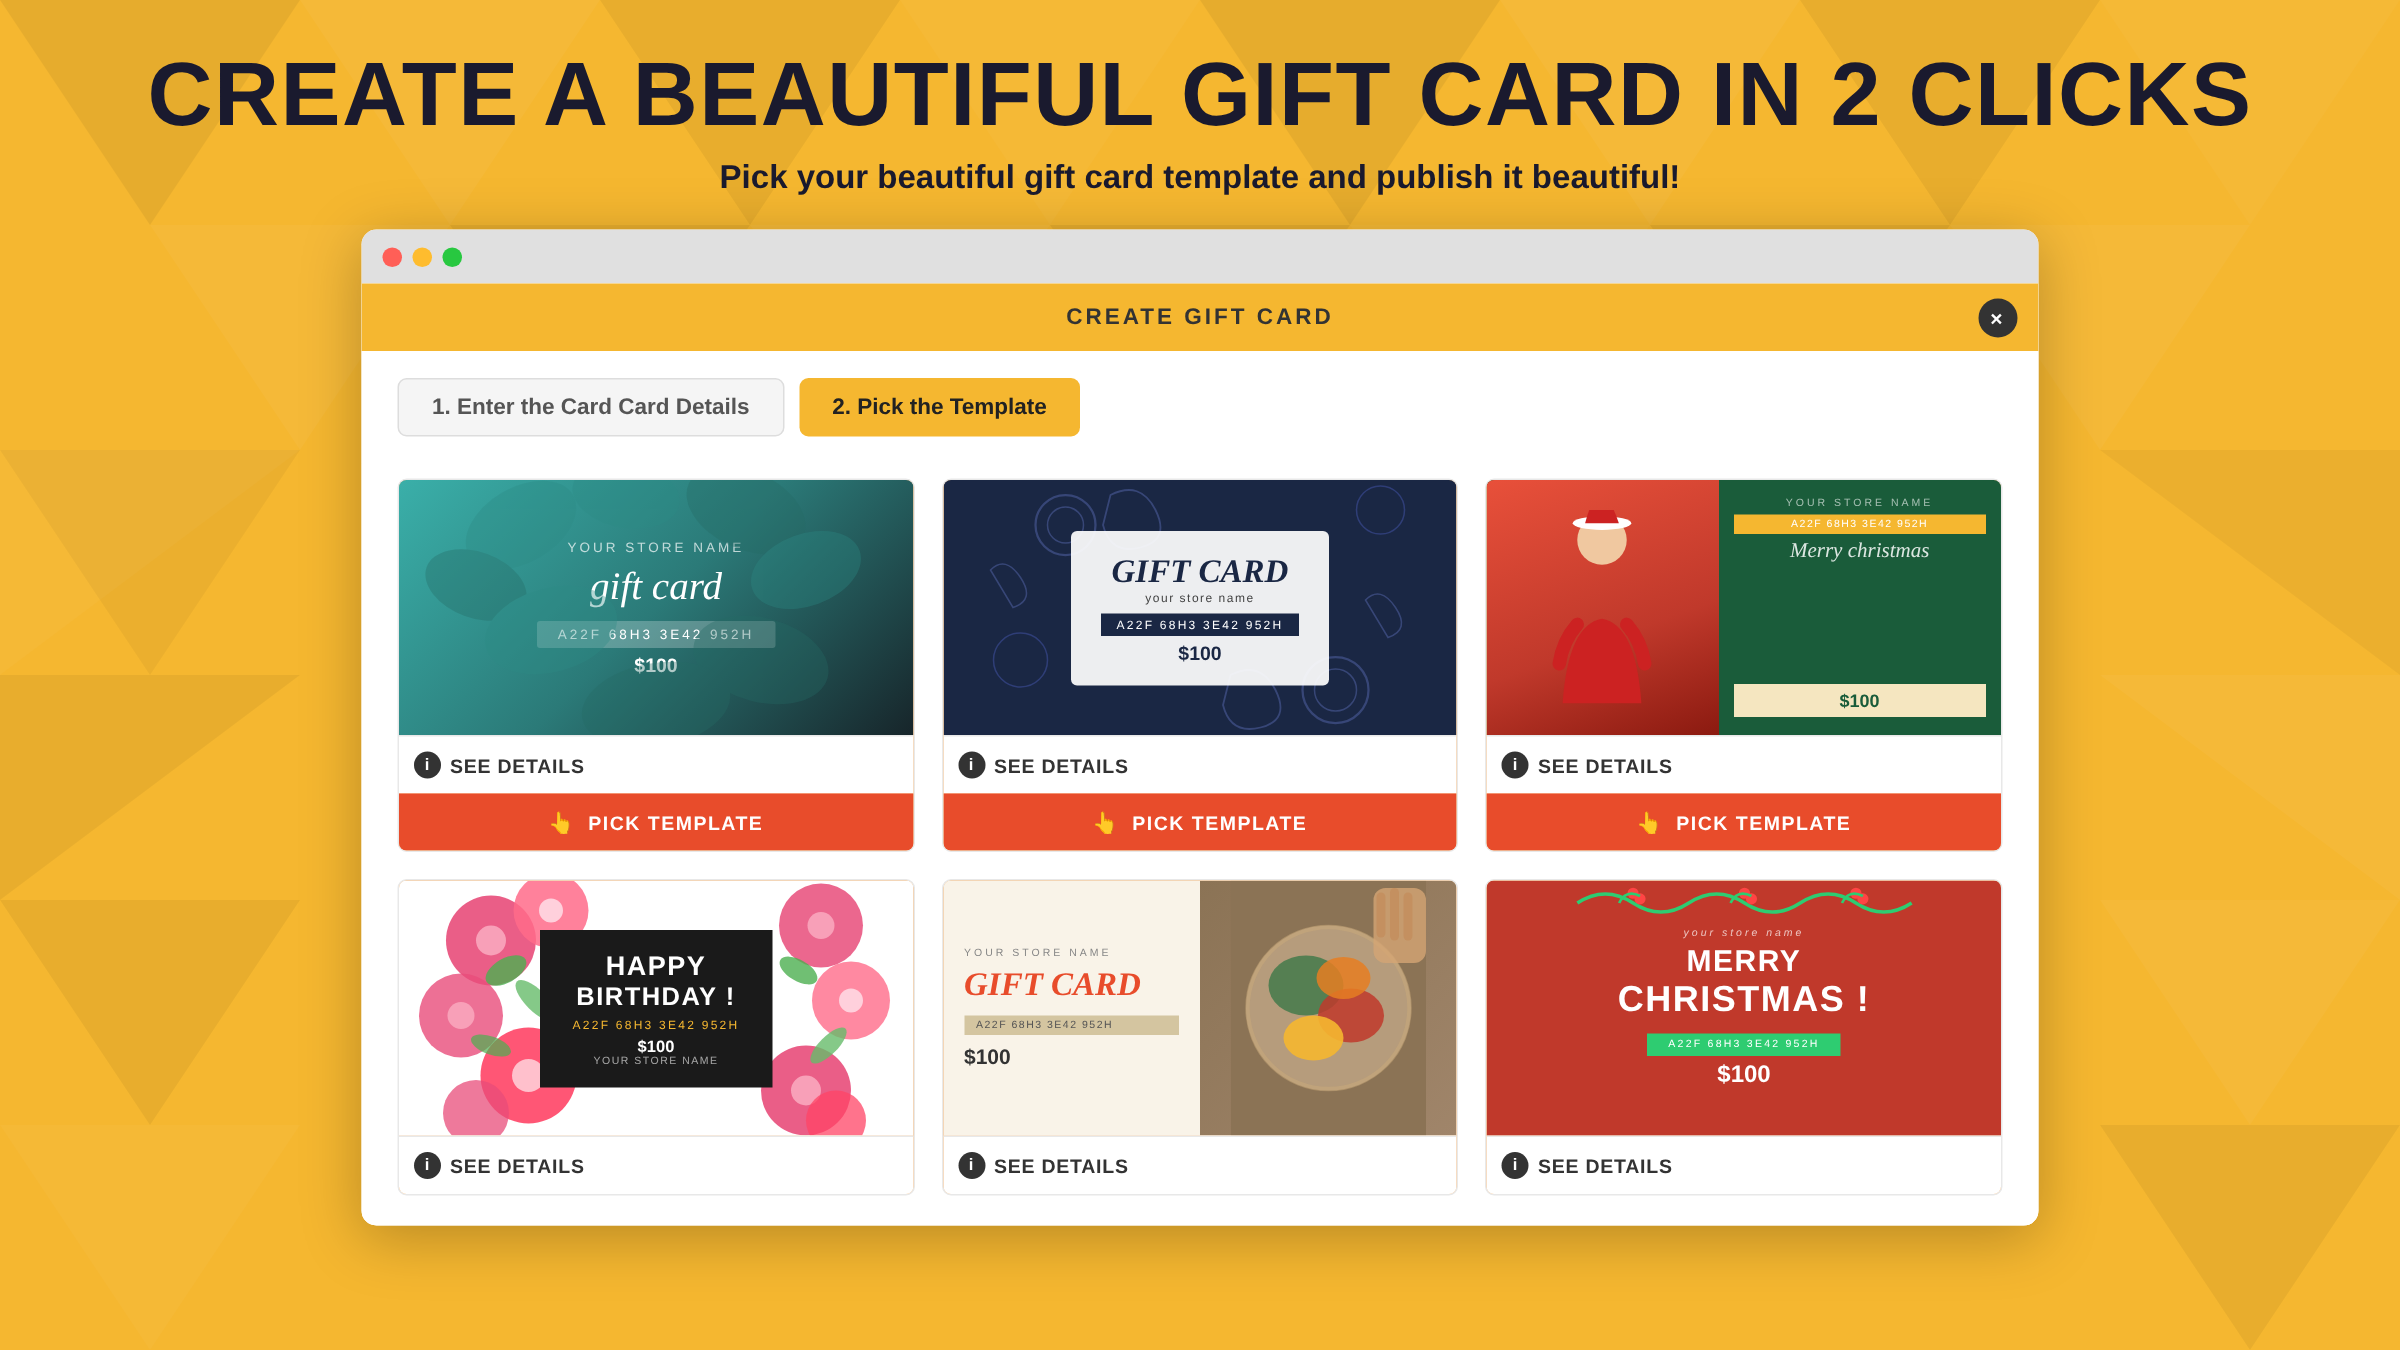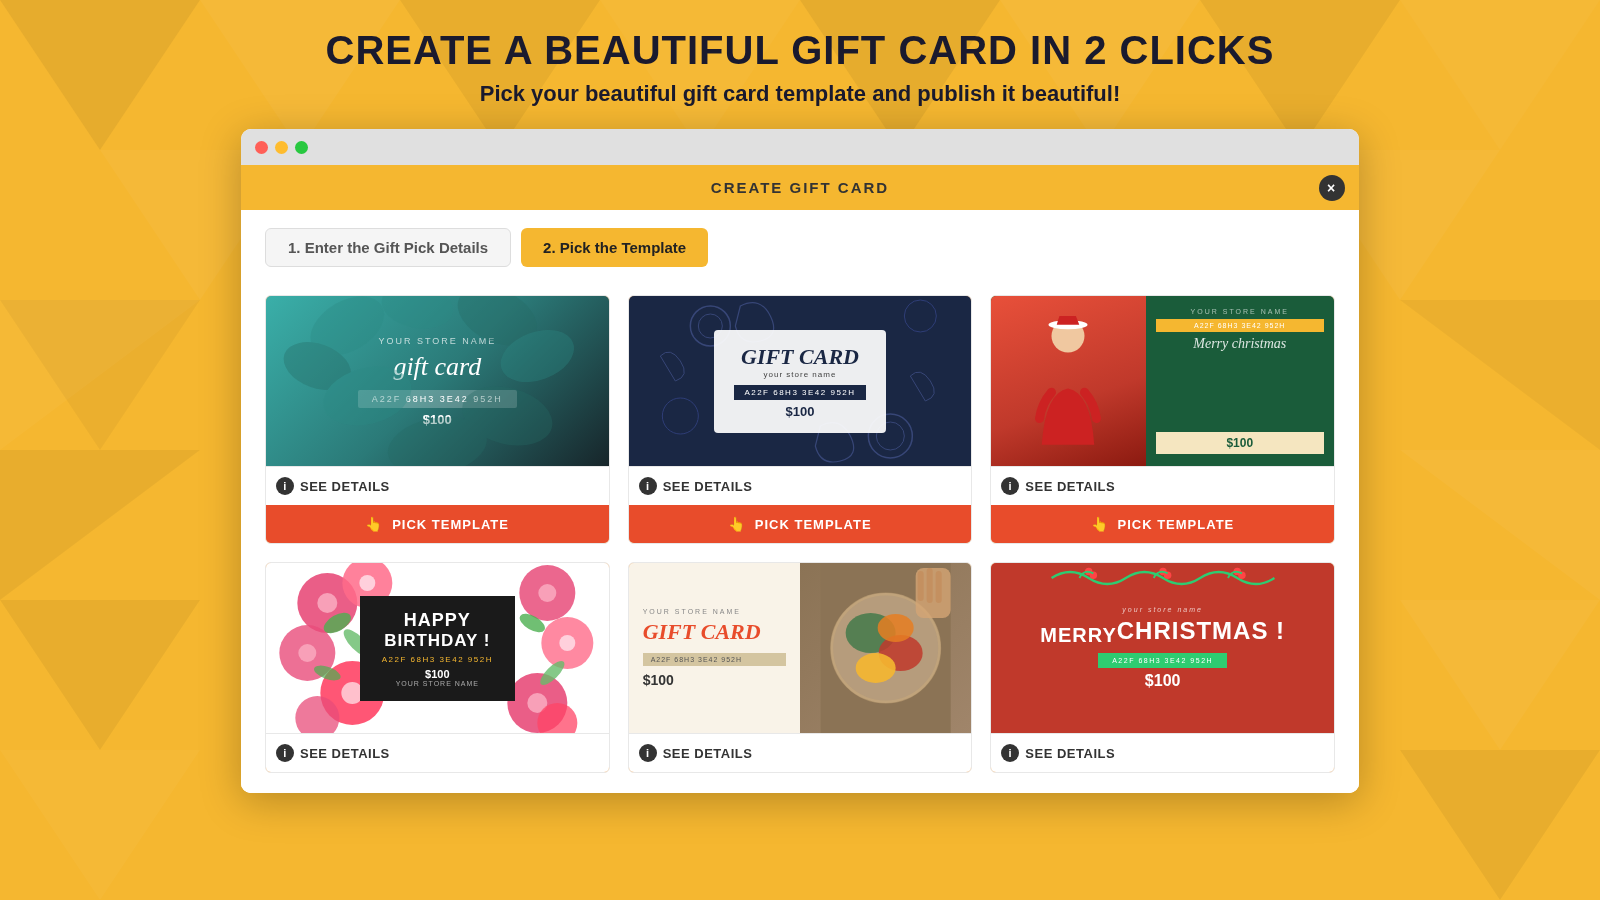--- a/index.html
+++ b/index.html
@@ -27,21 +27,21 @@
     .page-wrapper {
       position: relative;
       z-index: 1;
       display: flex;
       flex-direction: column;
       align-items: center;
       padding-top: 28px;
     }
 
     .main-title {
-      font-size: 40px;
+      font-size: 60px;
       font-weight: 900;
       color: #1a1a2e;
       text-transform: uppercase;
       letter-spacing: 1px;
       text-align: right;
       margin-bottom: 8px;
     }
 
     .sub-title {
       font-size: 22px;
@@ -576,21 +576,21 @@
       <div class="modal-header">
         <span>CREATE GIFT CARD</span>
         <div class="modal-close">
           <span>×</span>
         </div>
       </div>
 
       <div class="steps-bar">
         <button class="step-btn step-btn-inactive">
           <span class="step-number">1.</span>
-          <span>Enter the Gift Pick Details</span>
+          <span>Enter the Card Card Details</span>
         </button>
         <button class="step-btn step-btn-active">
           <span class="step-number">2.</span>
           <span>Pick the Template</span>
         </button>
       </div>
 
       <div class="templates-area">
         <div class="templates-grid">
 
@@ -800,21 +800,21 @@
                     <circle cx="145" cy="12" r="4" fill="#ff4444"></circle>
                     <circle cx="220" cy="8" r="4" fill="#ff4444"></circle>
                     <circle cx="225" cy="12" r="4" fill="#ff4444"></circle>
 
                     <path d="M50,15 Q55,5 65,10" stroke="#2ecc71" stroke-width="2" fill="none"></path>
                     <path d="M130,15 Q135,5 145,10" stroke="#2ecc71" stroke-width="2" fill="none"></path>
                     <path d="M210,15 Q215,5 225,10" stroke="#2ecc71" stroke-width="2" fill="none"></path>
                   </svg>
                 </div>
                 <div class="tpl6-store">your store name</div>
-                <div style="display:flex;align-items:center">
+                <div style="display:flex;flex-direction:column;align-items:center">
                   <div class="tpl6-merry">MERRY</div>
                   <div style="display:flex;align-items:baseline;gap:4px">
                     <div class="tpl6-christmas">CHRISTMAS !</div>
                   </div>
                 </div>
                 <div class="tpl6-code-box">A22F 68H3 3E42 952H</div>
                 <div class="tpl6-amount">$100</div>
               </div>
             </div>
             <div class="template-actions">

